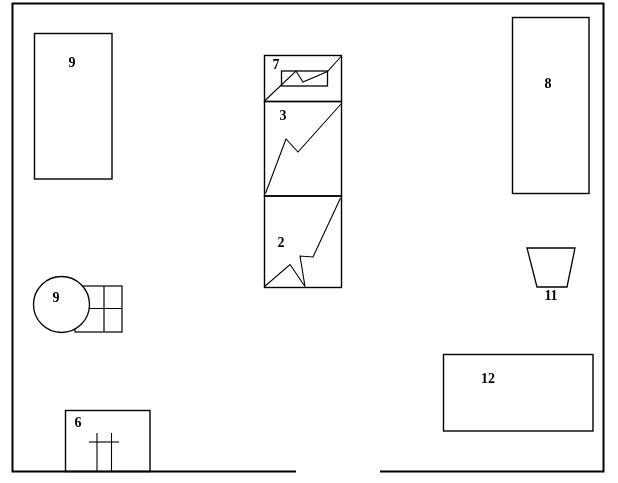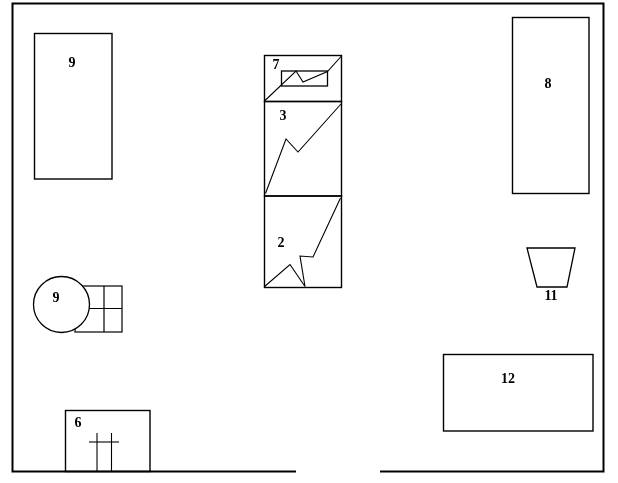--- a/index.html
+++ b/index.html
@@ -76,16 +76,16 @@
     <line x1="89" y1="442" x2="119" y2="442" stroke="#000000" stroke-width="1.1"></line>
   </svg>
 
   <div class="num-label" style="left:72px;  top:63px;">9</div>
   <div class="num-label" style="left:276px; top:65px;">7</div>
   <div class="num-label" style="left:283px; top:116px;">3</div>
   <div class="num-label" style="left:281px; top:243px;">2</div>
   <div class="num-label" style="left:548px; top:84px;">8</div>
   <div class="num-label" style="left:56px;  top:298px;">9</div>
   <div class="num-label" style="left:551px; top:296px;text-align:center;">11</div>
-  <div class="num-label" style="left:488px; top:379px;margin-left:20px;">12</div>
+  <div class="num-label" style="left:488px; top:379px;">12</div>
   <div class="num-label" style="left:78px;  top:423px;">6</div>
 
 </div>
 
 </body></html>

